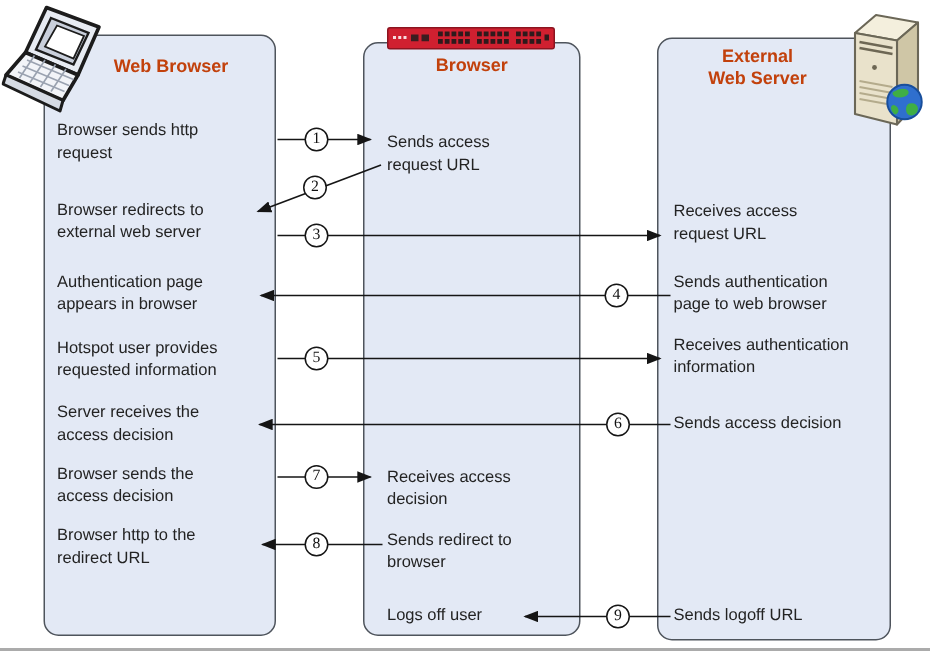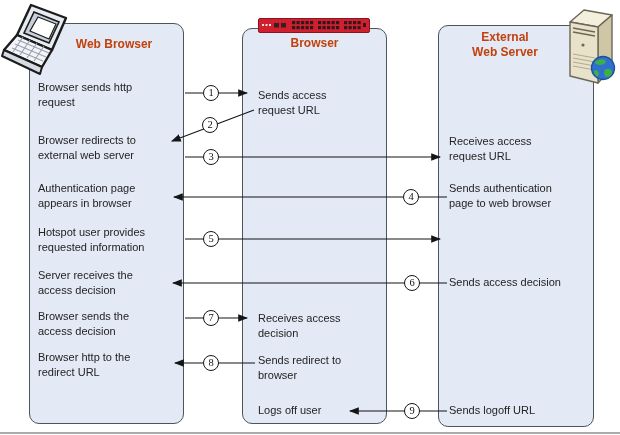--- a/index.html
+++ b/index.html
@@ -63,20 +63,22 @@
   <p class="item" style="left:258px;top:311px">Receives access
 decision</p>
   <p class="item" style="left:258px;top:353px">Sends redirect to
 browser</p>
   <p class="item" style="left:258px;top:403px">Logs off user</p>
 
   <p class="item" style="left:449px;top:134px">Receives access
 request URL</p>
   <p class="item" style="left:449px;top:181px">Sends authentication
 page to web browser</p>
+  <p class="item" style="left:449px;top:223px">Receives authentication
+information</p>
   <p class="item" style="left:449px;top:275px">Sends access decision</p>
   <p class="item" style="left:449px;top:403px">Sends logoff URL</p>
 
   <svg id="arrows" width="620" height="435" viewBox="0 0 620 435">
     <defs>
       <marker id="ah" markerWidth="9" markerHeight="7" refX="8" refY="3.5" orient="auto">
         <path d="M0,0 L9,3.5 L0,7 Z" fill="#151515"></path>
       </marker>
     </defs>
     <g stroke="#151515" stroke-width="1.1" fill="none">

